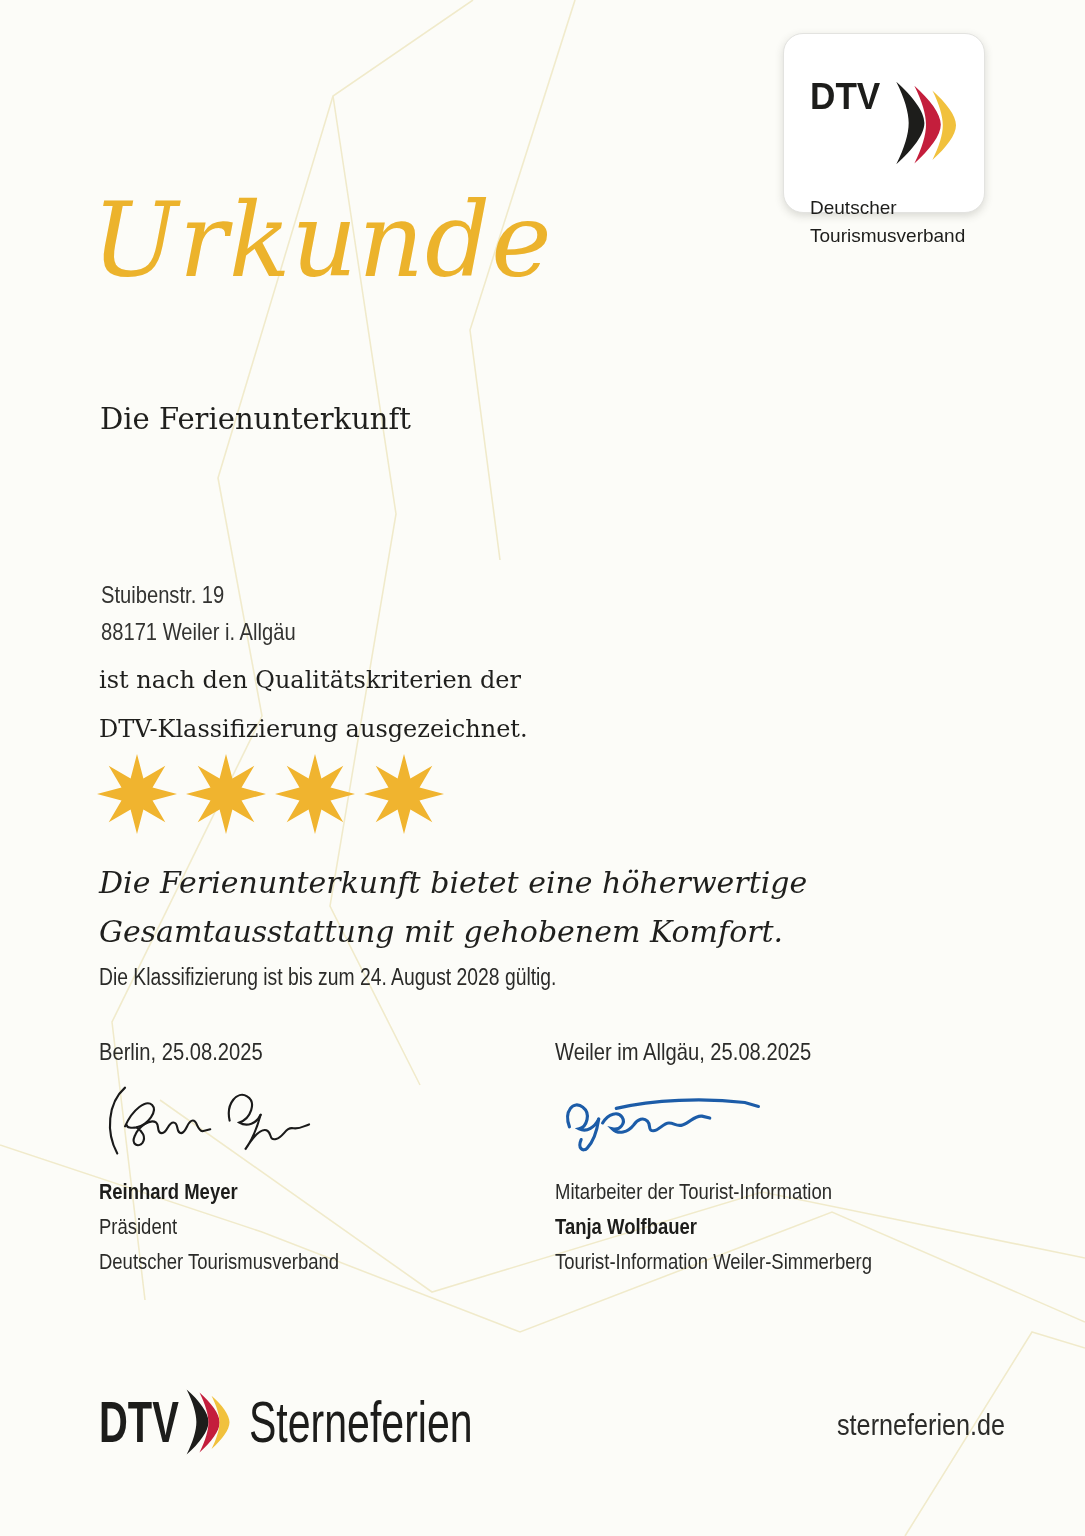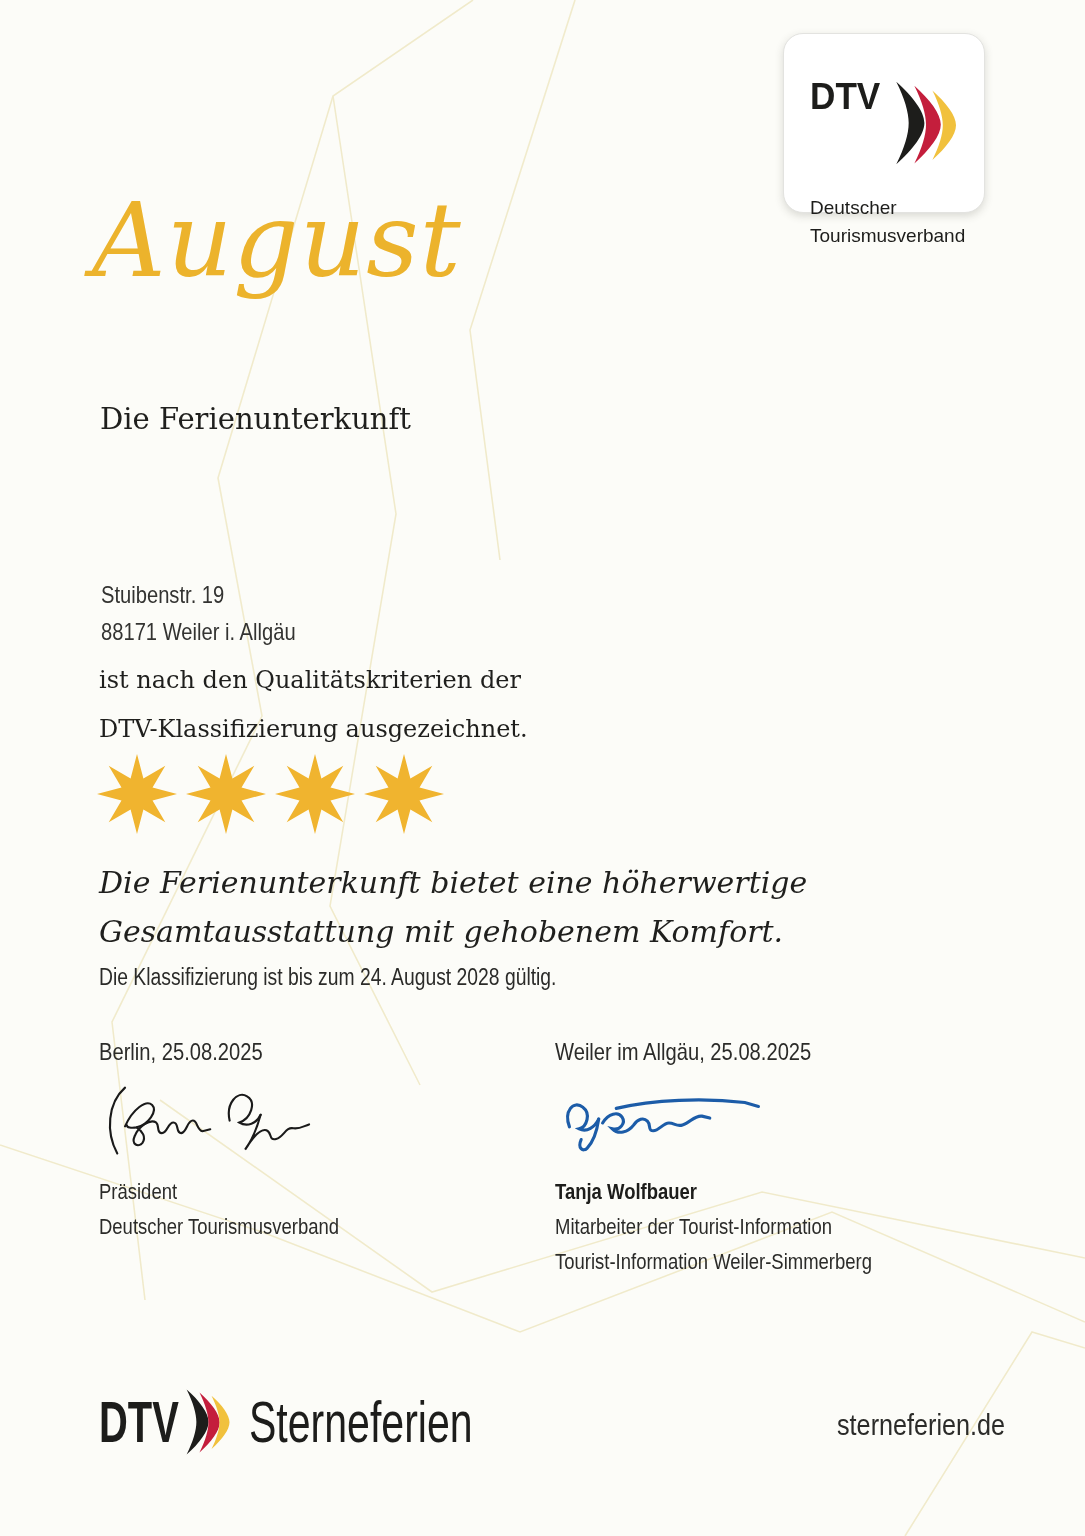--- a/index.html
+++ b/index.html
@@ -98,21 +98,21 @@
           <use href="#swoosh-top" transform="translate(22,5) scale(0.94)" class="chev-red" fill="#C41E3C"></use>
           <use href="#swoosh-top" transform="translate(44,11) scale(0.84)" class="chev-yellow" fill="#F1C13D"></use>
         </svg>
       </div>
       <div class="logo-sub">
         <div>Deutscher</div>
         <div>Tourismusverband</div>
       </div>
     </div>
 
-    <h1 class="title" id="title" style="color: rgb(236, 179, 44);">August</h1>
+    <h1 class="title" id="title" style="color: rgb(236, 179, 44);">Urkunde</h1>
 
     <div class="intro serif">Die Ferienunterkunft</div>
 
     <div class="address">
       <div><span class="sans-cond">Stuibenstr. 19</span></div>
       <div><span class="sans-cond">88171 Weiler i. Allgäu</span></div>
     </div>
 
     <div class="award serif">
       <div>ist nach den Qualitätskriterien der</div>
@@ -150,42 +150,43 @@
       <div class="sig-area">
         <svg width="238" height="92" viewBox="0 0 240 95">
           <path class="sig-stroke" d="M16,80 C4,58 6,28 24,12"></path>
           <path class="sig-stroke" d="M24,52 C32,34 46,24 52,30 C58,36 48,50 36,53 C30,54 26,53 26,51"></path>
           <path class="sig-stroke" d="M36,53 C42,57 46,63 42,69 C38,74 30,71 34,62 C38,52 50,44 56,48 C60,51 56,59 62,59 C68,59 68,48 74,48 C80,48 76,59 82,59 C88,58 88,46 94,46 C99,46 98,56 104,57 L112,55"></path>
           <path class="sig-stroke" d="M132,46 C128,28 140,15 150,21 C160,27 154,44 142,48 C150,53 160,49 164,40"></path>
           <path class="sig-stroke" d="M164,40 C160,55 154,68 148,76 C156,63 164,54 170,56 C176,58 172,67 180,65 C188,63 190,52 198,54 C204,55 208,52 214,50"></path>
         </svg>
       </div>
       <div class="sig-names">
+        <div><span class="sans-cond sig-name">Reinhard Meyer</span></div>
         <div><span class="sans-cond">Präsident</span></div>
         <div><span class="sans-cond">Deutscher Tourismusverband</span></div>
       </div>
     </div>
 
     <div class="sig-col right">
       <div class="place-date">
         <span class="sans-cond">Weiler im Allgäu, 25.08.2025</span>
       </div>
       <div class="sig-area">
         <svg width="216" height="76" viewBox="0 0 220 78">
           <g class="sig-stroke-blue" stroke="#1C5CA8">
             <path d="M14,44 C8,28 18,16 28,24 C36,30 32,44 24,46 C32,50 40,44 44,36"></path>
             <path d="M44,36 C42,50 38,60 32,66 C28,70 22,66 26,57"></path>
             <path d="M48,40 C54,30 64,28 68,34 C72,40 66,48 58,46 C64,52 74,50 80,42 C84,36 90,34 94,38 C98,42 94,48 100,48 C106,48 110,40 116,40 C122,40 124,44 130,42 C138,40 142,32 150,33 L158,35"></path>
             <path d="M62,25 C100,16 152,14 194,19 L208,23"></path>
           </g>
         </svg>
       </div>
       <div class="sig-names">
+        <div><span class="sans-cond">Mitarbeiter der Tourist-Information</span></div>
         <div><span class="sans-cond sig-name">Tanja Wolfbauer</span></div>
-        <div><span class="sans-cond">Mitarbeiter der Tourist-Information</span></div>
         <div><span class="sans-cond">Tourist-Information Weiler-Simmerberg</span></div>
       </div>
     </div>
 
     <div class="footer-logo">
       <span class="footer-abbr-wrap"><span class="footer-abbr">DTV</span></span>
       <svg class="footer-chevrons" width="52" height="70" viewBox="0 0 64 84">
         <defs>
           <path id="swoosh-bottom" d="M2,2 C18,16 29,31 29,42 C29,53 18,68 2,82 C10,66 14,52 14,42 C14,32 10,18 2,2 Z"></path>
         </defs>

